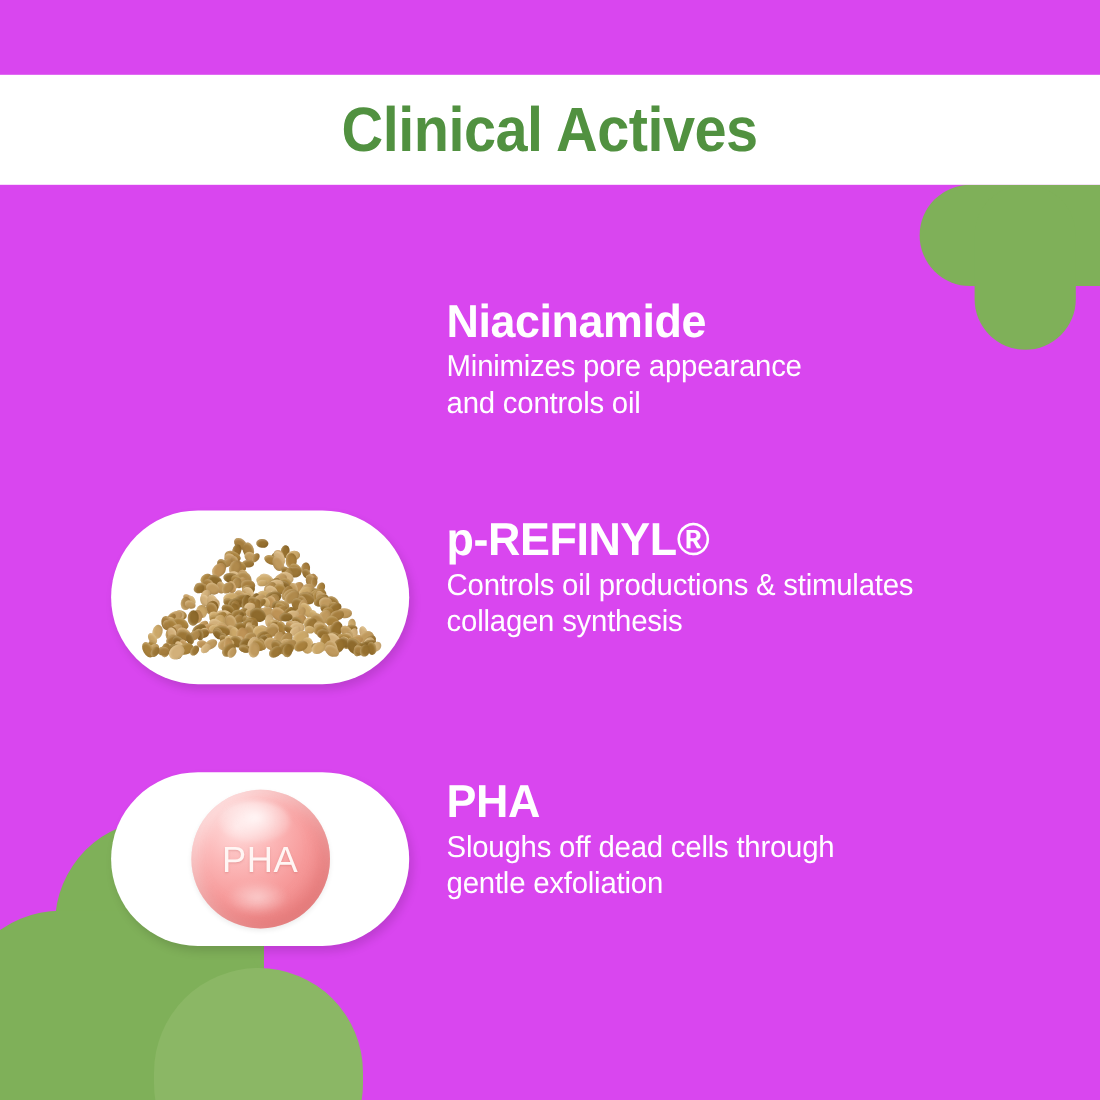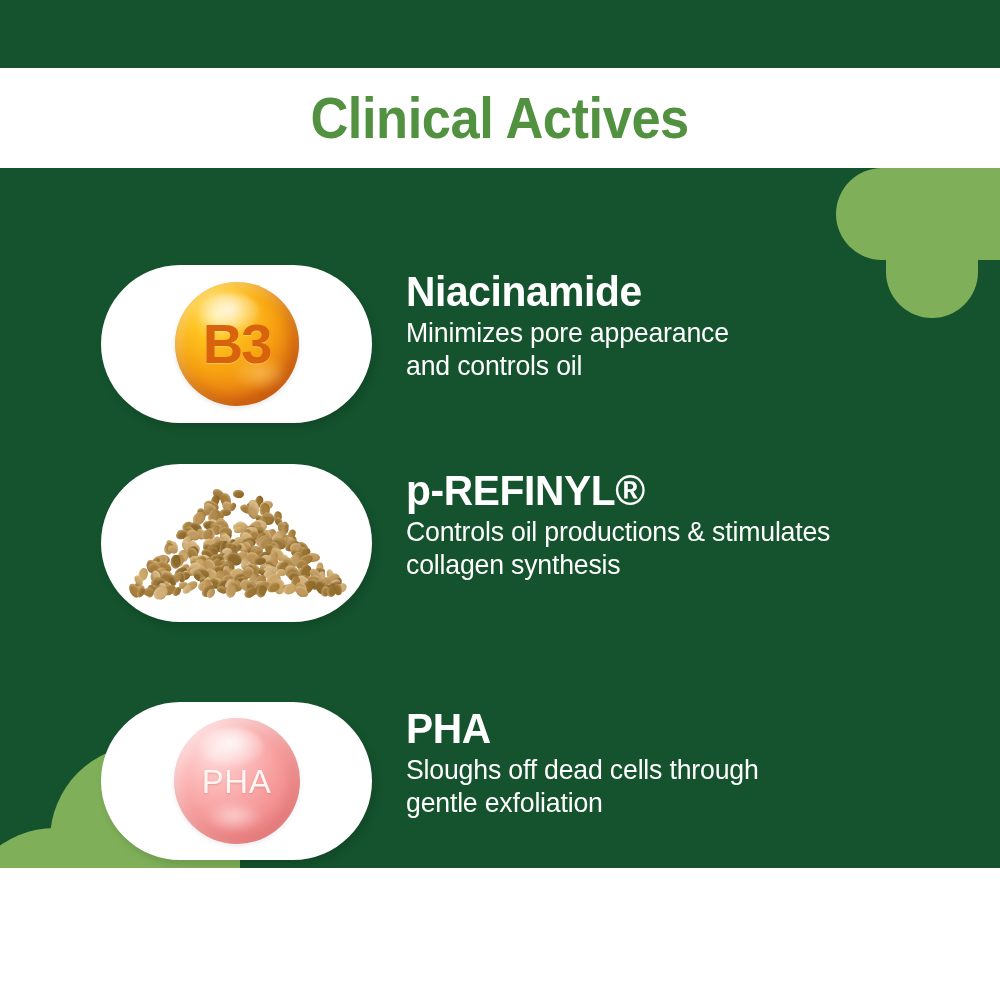--- a/index.html
+++ b/index.html
@@ -4,24 +4,24 @@
 <title>Clinical Actives</title>
 <style>
   html, body {
     margin: 0;
     padding: 0;
     background: #ffffff;
   }
   #page {
     position: relative;
     width: 1000px;
-    height: 868px;
+    height: 1000px;
     overflow: hidden;
     font-family: "Liberation Sans", sans-serif;
-    background: #14532d;
+    background: #d946ef;
   }
 
   
   .deco-layer {
     position: absolute;
     inset: 0;
     overflow: hidden;
     pointer-events: none;
   }
   .deco {
@@ -267,25 +267,20 @@
     <div class="deco deco-bl-v"></div>
     <div class="deco deco-bl-h"></div>
     <div class="deco deco-bl-low"></div>
   </div>
 
   <div class="header-band">
     <div class="header-title">Clinical Actives</div>
   </div>
 
   <div class="row row-1">
-    <div class="card">
-      <div class="sphere sphere-b3">
-        <span class="sphere-label-b3">B3</span>
-      </div>
-    </div>
     <div class="text-col">
       <p class="ingredient-name">Niacinamide</p>
       <p class="ingredient-desc">Minimizes pore appearance</p>
       <p class="ingredient-desc">and controls oil</p>
     </div>
   </div>
 
   <div class="row row-2">
     <div class="card">
       <div class="seed-pile" id="seed-pile">

